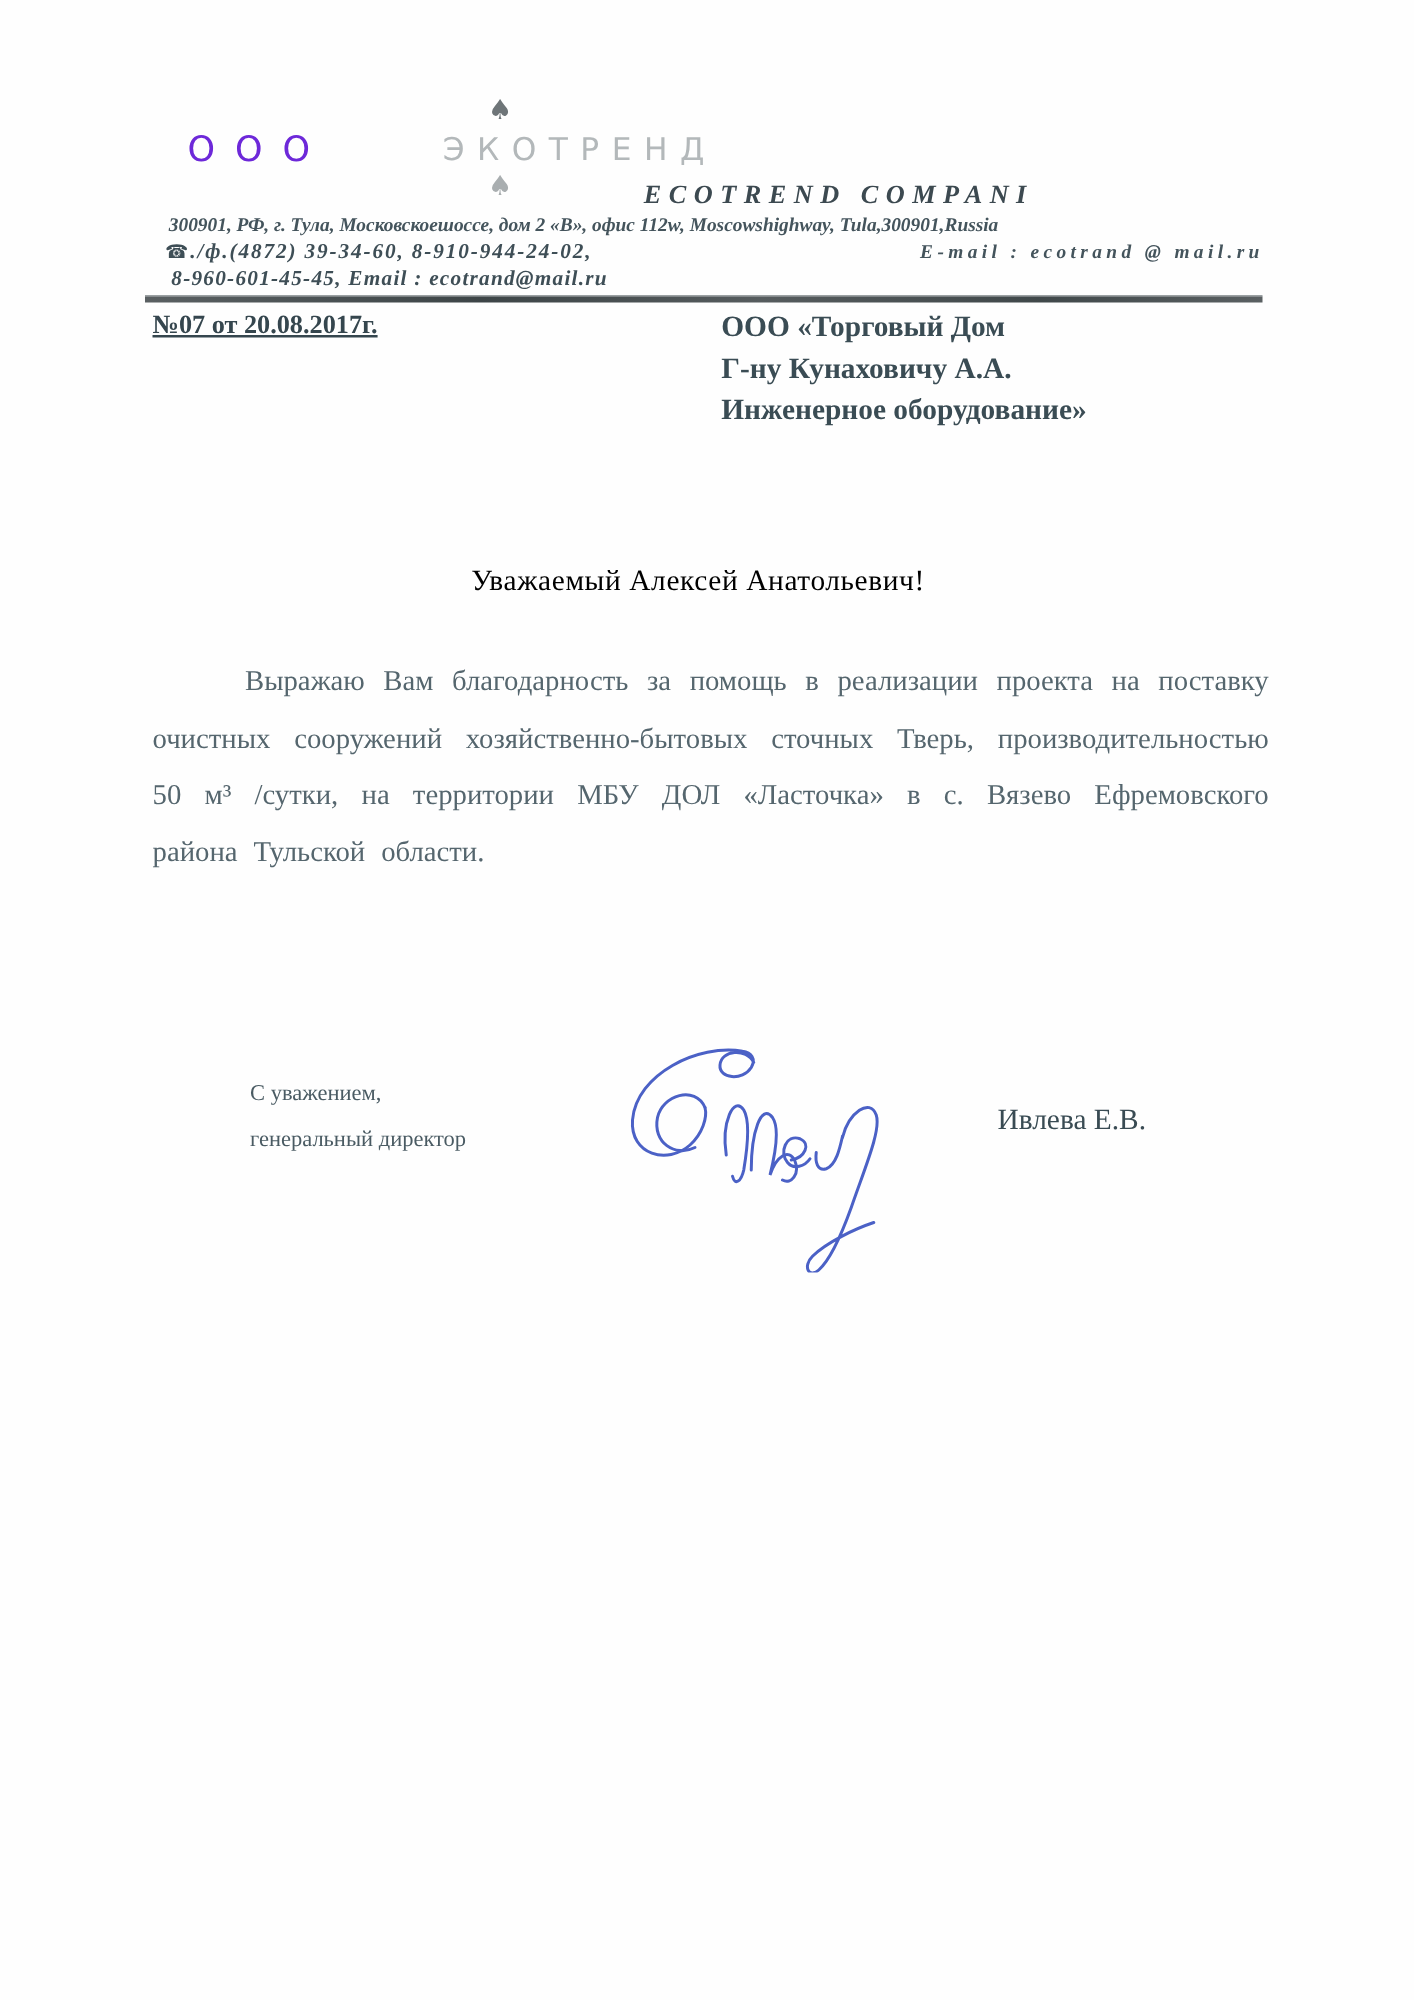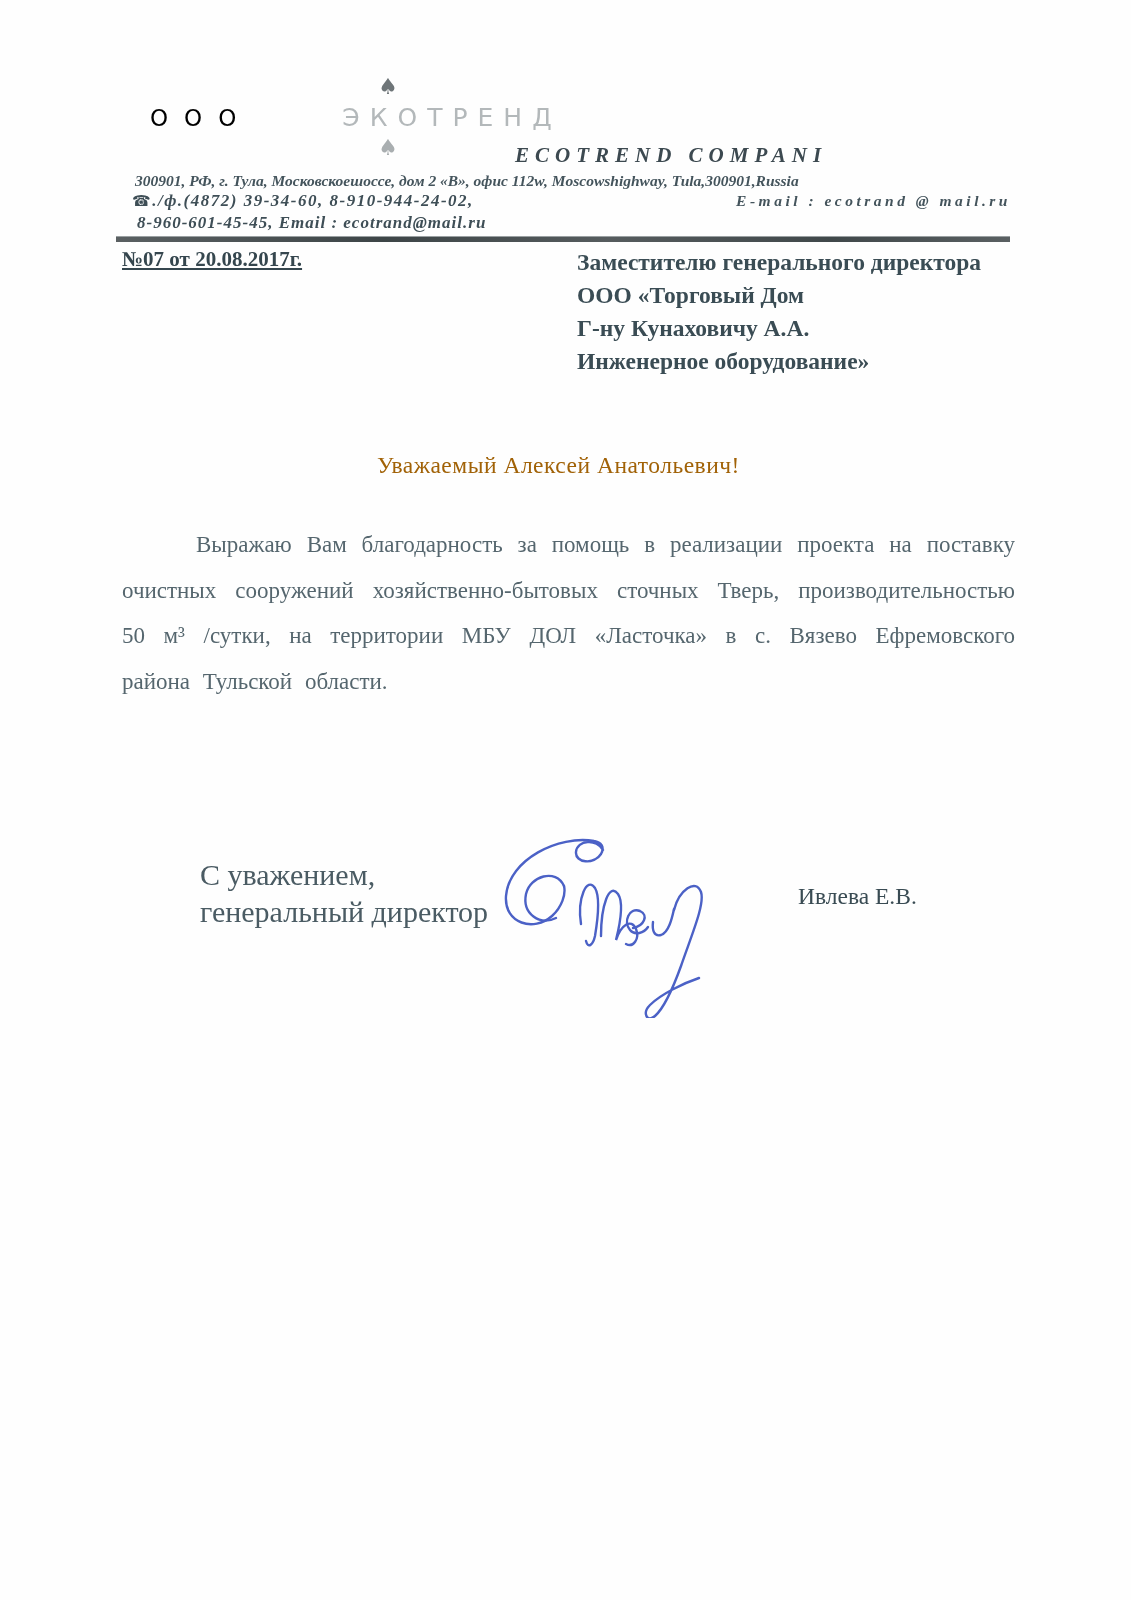--- a/index.html
+++ b/index.html
@@ -18,23 +18,23 @@
   
   .logo-row {
     position: absolute;
     top: 103px; left: 150px;
     display: flex;
     align-items: center;
     gap: 90px;
     font-family: "DejaVu Sans", sans-serif;
   }
   .logo-ooo {
-    font-size: 23px;
+    font-size: 28px;
     letter-spacing: 16px;
-    color: #000000;
+    color: #6d28d9;
     font-weight: 400;
   }
   .logo-brand {
     position: relative;
     font-size: 25px;
     letter-spacing: 10px;
     color: #b3b8ba;
     font-weight: 400;
   }
   .acorn {
@@ -128,42 +128,42 @@
     color: #3a4c54;
     line-height: 33px;
   }
 
   
   .salutation {
     position: absolute;
     top: 452px; left: 377px;
     font-size: 23.5px;
     letter-spacing: 0.5px;
-    color: #a16207;
+    color: #000000;
     white-space: nowrap;
   }
   .para {
     position: absolute;
     left: 122px;
     width: 893px;
     font-size: 23px;
     line-height: 45.5px;
     text-align: justify;
     text-indent: 74px;
     word-spacing: 7px;
     color: #55666e;
   }
   .para-1 { top: 522px; }
   .para-2 { top: 695px; }
 
   
   .closing {
     position: absolute;
     top: 856px; left: 200px;
-    font-size: 30px;
+    font-size: 18px;
     line-height: 37px;
     color: #4a5b63;
   }
   .signer-name {
     position: absolute;
     top: 883px; left: 798px;
     font-size: 23.5px;
     font-weight: 400;
     color: #394b53;
     white-space: nowrap;
@@ -197,21 +197,20 @@
     <span class="phone-1"><span class="phone-icon">☎</span><span>./ф.(4872) 39-34-60, 8-910-944-24-02,</span></span>
     <span class="email-right">E-mail : ecotrand @ mail.ru</span>
   </div>
   <div class="phone-2">8-960-601-45-45, Email : ecotrand@mail.ru</div>
 
   <div class="rule"></div>
 
   <div class="ref-number">№07 от 20.08.2017г.</div>
 
   <div class="recipient">
-    <div>Заместителю генерального директора</div>
     <div>ООО «Торговый Дом</div>
     <div>Г-ну Кунаховичу А.А.</div>
     <div>Инженерное оборудование»</div>
   </div>
 
   <div class="salutation">Уважаемый Алексей Анатольевич!</div>
 
   <div class="para para-1">Выражаю Вам благодарность за помощь в реализации проекта на поставку очистных сооружений хозяйственно-бытовых сточных Тверь, производительностью 50 м³ /сутки, на территории МБУ ДОЛ «Ласточка» в с. Вязево Ефремовского района Тульской области.</div>
 
   <div class="closing">

